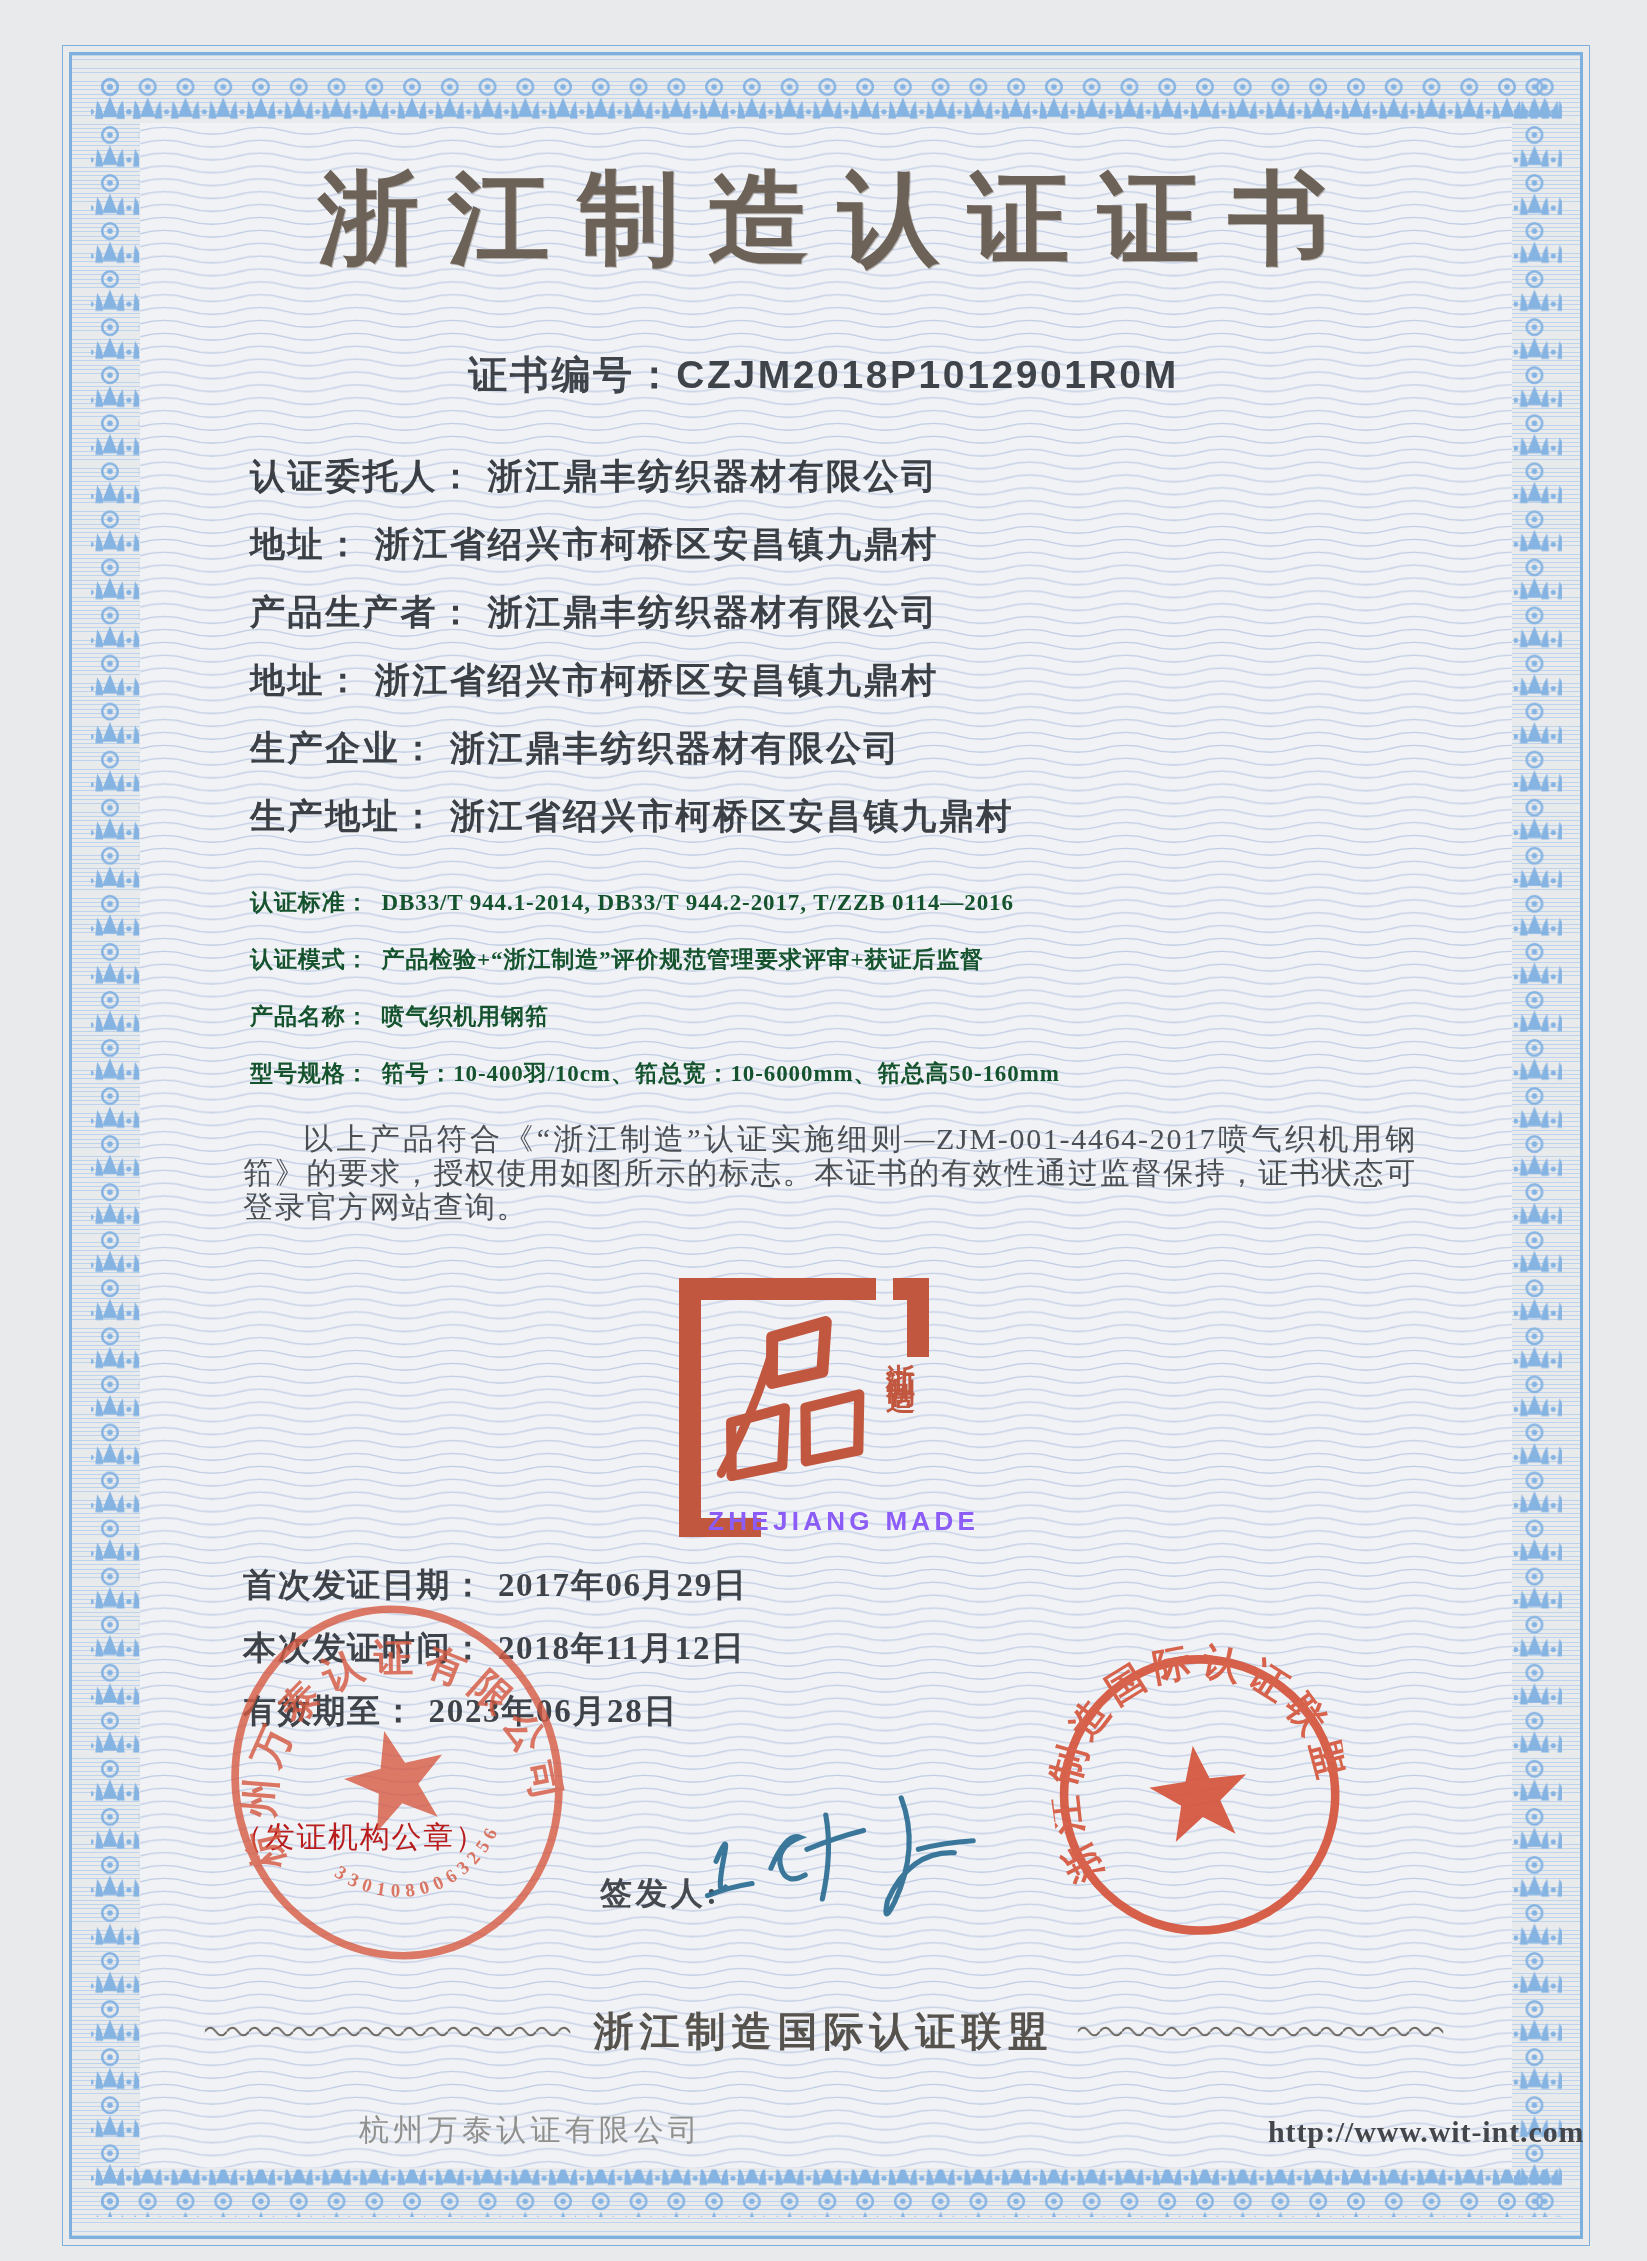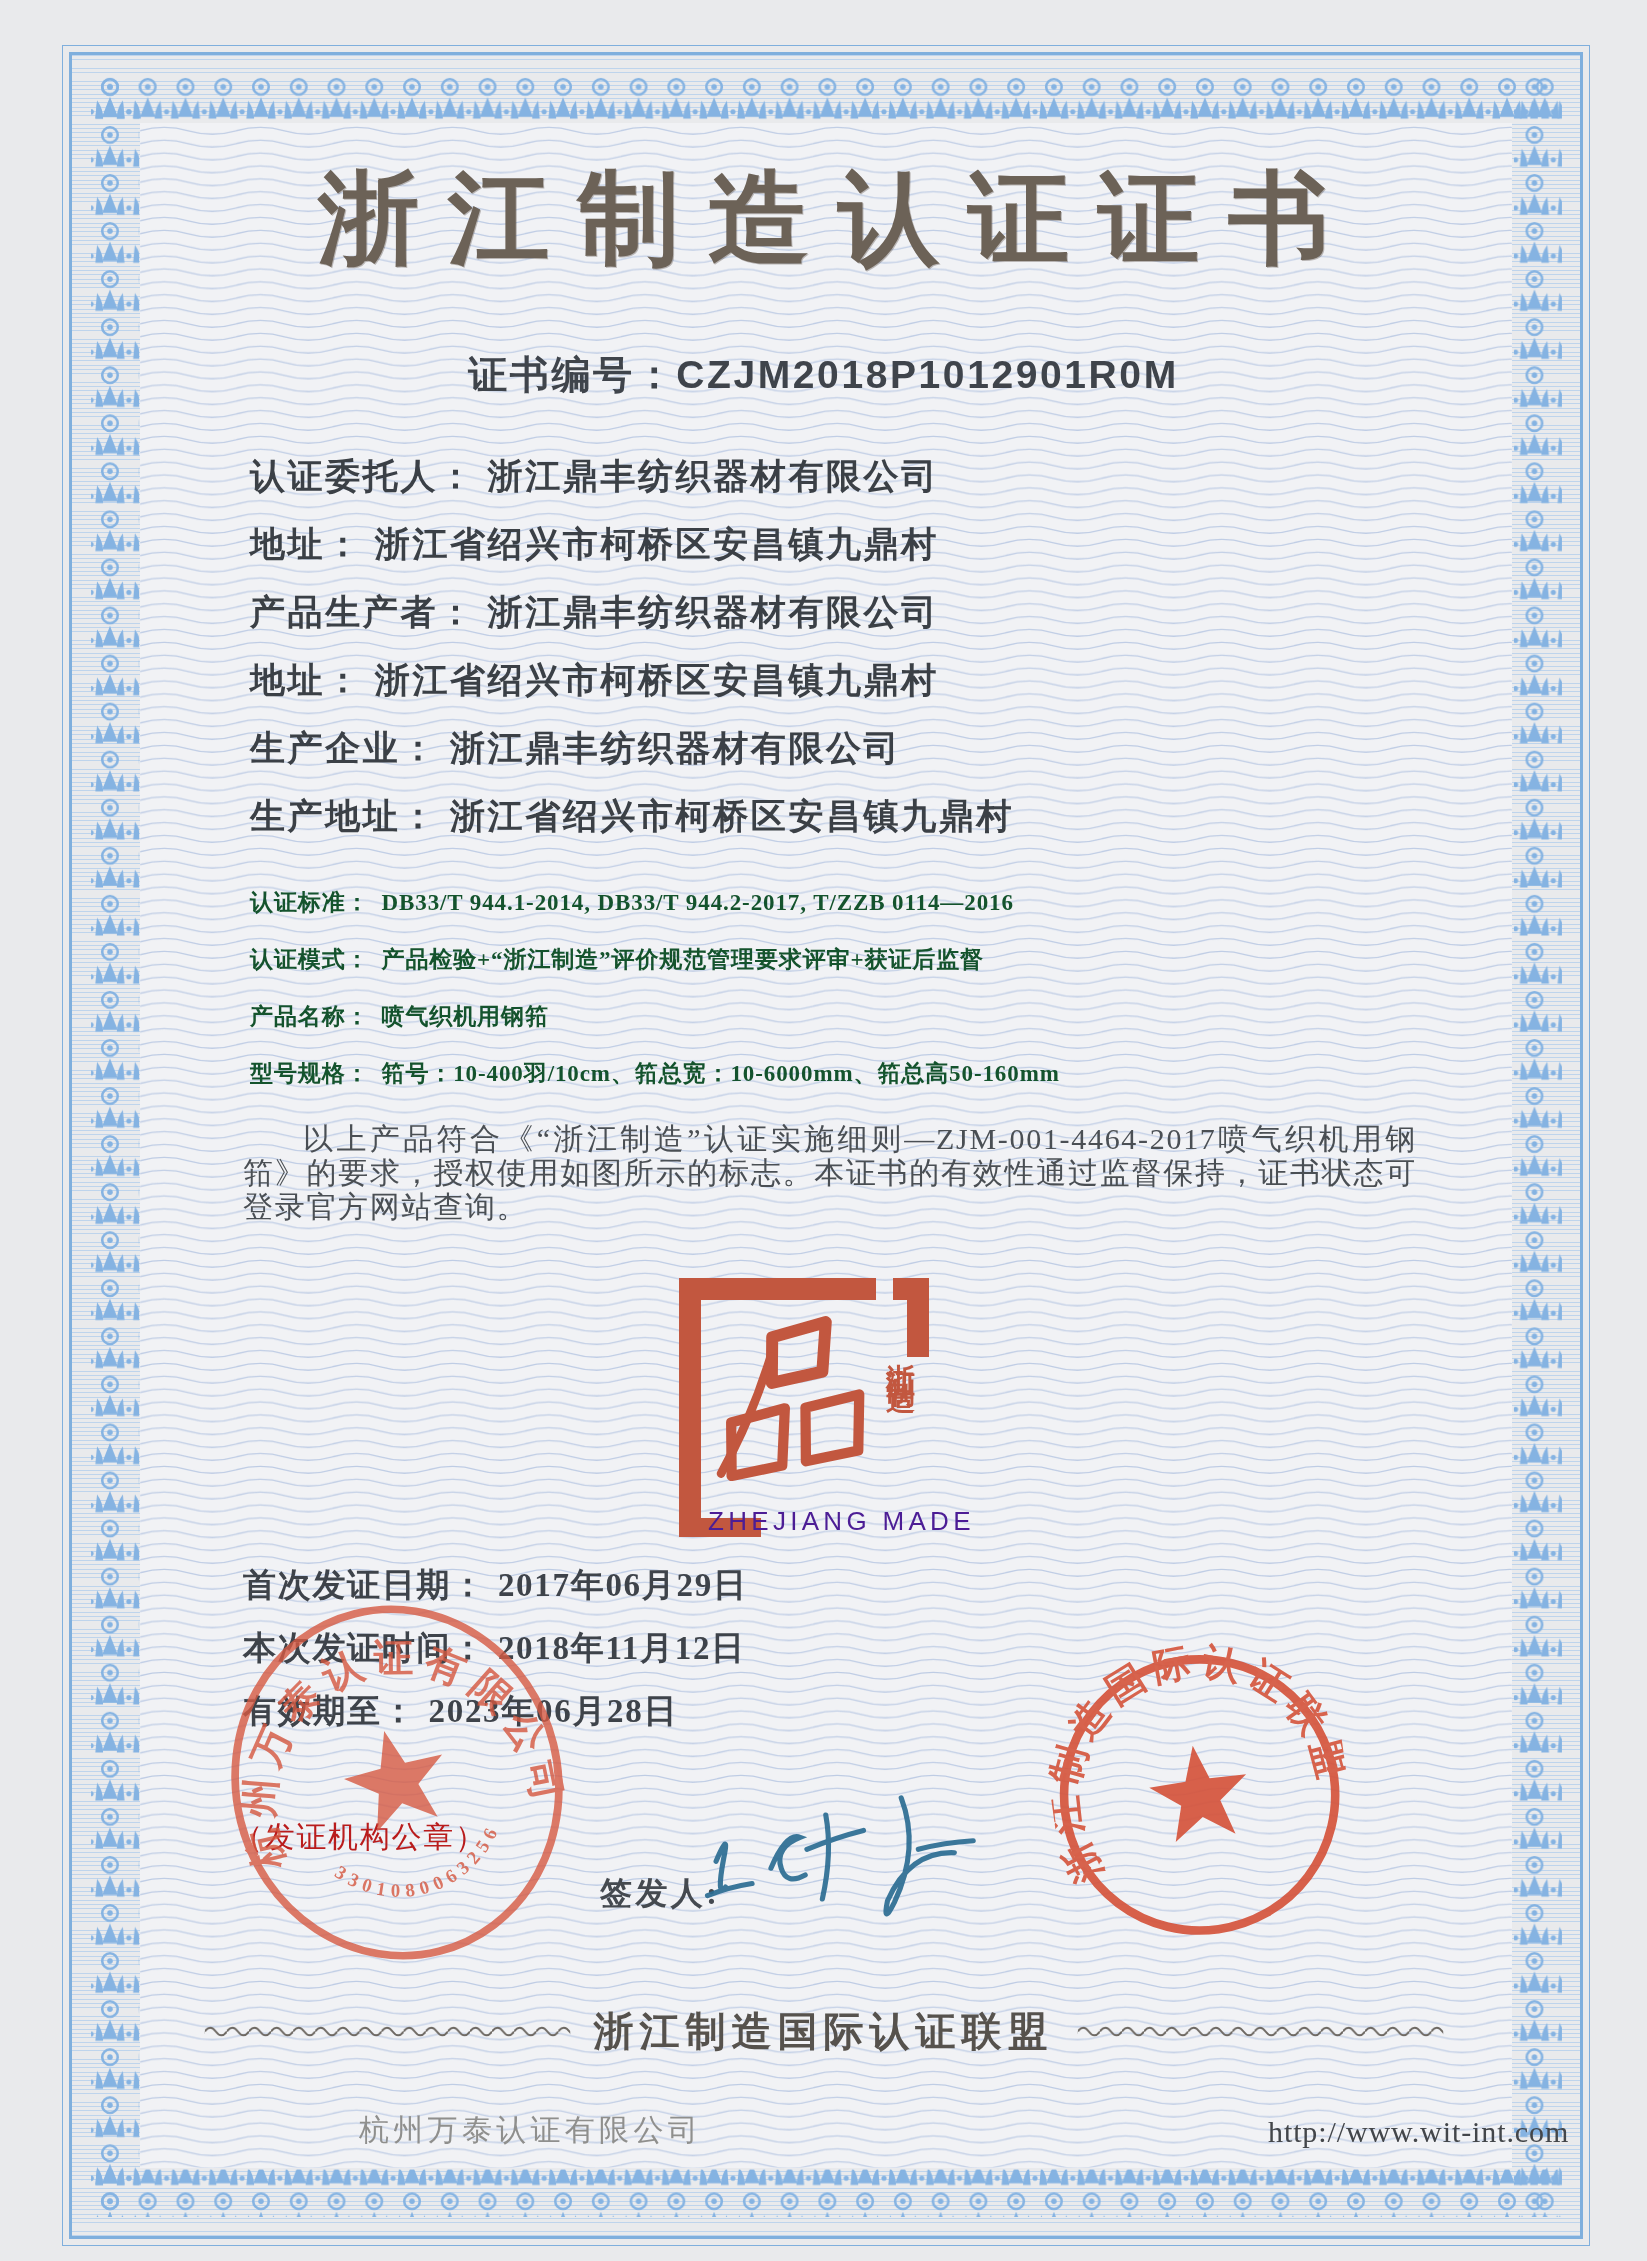--- a/index.html
+++ b/index.html
@@ -32,39 +32,39 @@
   .logo{position:absolute;left:679px;top:1278px;width:250px;height:259px;}
   .logo .bar{position:absolute;background:#c2573f;}
   .lg-top{left:0;top:0;width:197px;height:22px;}
   .lg-ch{left:214px;top:0;width:36px;height:22px;}
   .lg-cv{left:228px;top:0;width:22px;height:79px;}
   .lg-left{left:0;top:0;width:22px;height:259px;}
   .lg-foot{left:0;top:240px;width:82px;height:19px;}
   .lg-vert{position:absolute;left:202px;top:62px;writing-mode:vertical-rl;font-size:29px;font-weight:bold;
            letter-spacing:6.9px;color:#c2573f;font-family:"Liberation Sans",sans-serif;}
   .lg-cap{position:absolute;left:29px;bottom:0;width:221px;text-align:center;font-family:"Liberation Sans",sans-serif;
-          font-size:26px;font-weight:normal;letter-spacing:4.3px;color:#4c1d95;white-space:nowrap;}
+          font-size:26px;font-weight:bold;letter-spacing:4.3px;color:#8b5cf6;white-space:nowrap;}
   .pin{position:absolute;left:20.6px;top:36px;transform:rotate(-6deg);}
   
   .rows.dates{top:1563px;left:243px;}
   .rows.dates .row{height:63px;font-size:33px;letter-spacing:1.7px;color:#3e434a;}
   .sealnote{position:absolute;left:233px;top:1817px;font-size:30px;letter-spacing:1.7px;color:#b91c1c;}
   .issuer{position:absolute;left:600px;top:1872px;font-size:32px;font-weight:bold;letter-spacing:3.4px;color:#454a50;}
   .sig{position:absolute;left:697px;top:1767px;opacity:.92;}
   
   .stamp{position:absolute;}
   .stamp.left{left:221px;top:1594px;transform:rotate(-14deg);opacity:.8;}
   .stamp.right{left:1052px;top:1642px;transform:rotate(-8deg);opacity:.92;}
   .stamp text{font-weight:bold;fill:#d5573f;}
   
   .alliance{position:absolute;top:2004px;left:0;width:100%;display:flex;justify-content:center;
             align-items:center;gap:22px;}
   .alliance .name{font-size:40px;font-weight:bold;letter-spacing:6px;color:#56524d;white-space:nowrap;}
   .footer-co{position:absolute;left:359px;top:2110px;font-size:30px;letter-spacing:4.3px;color:#8f8f8d;}
-  .footer-url{position:absolute;left:1268px;top:2115px;font-size:30px;letter-spacing:0.9px;color:#43464a;}
+  .footer-url{position:absolute;left:1268px;top:2115px;font-size:30px;letter-spacing:0.9px;color:#43464a;font-weight:bold;}
 </style>
 </head>
 <body>
 
 <div class="page">
 
   <div class="cert">
     <div class="dline"></div>
 
     <svg class="lace" viewBox="0 0 1714 2498" width="1470" height="2143">

